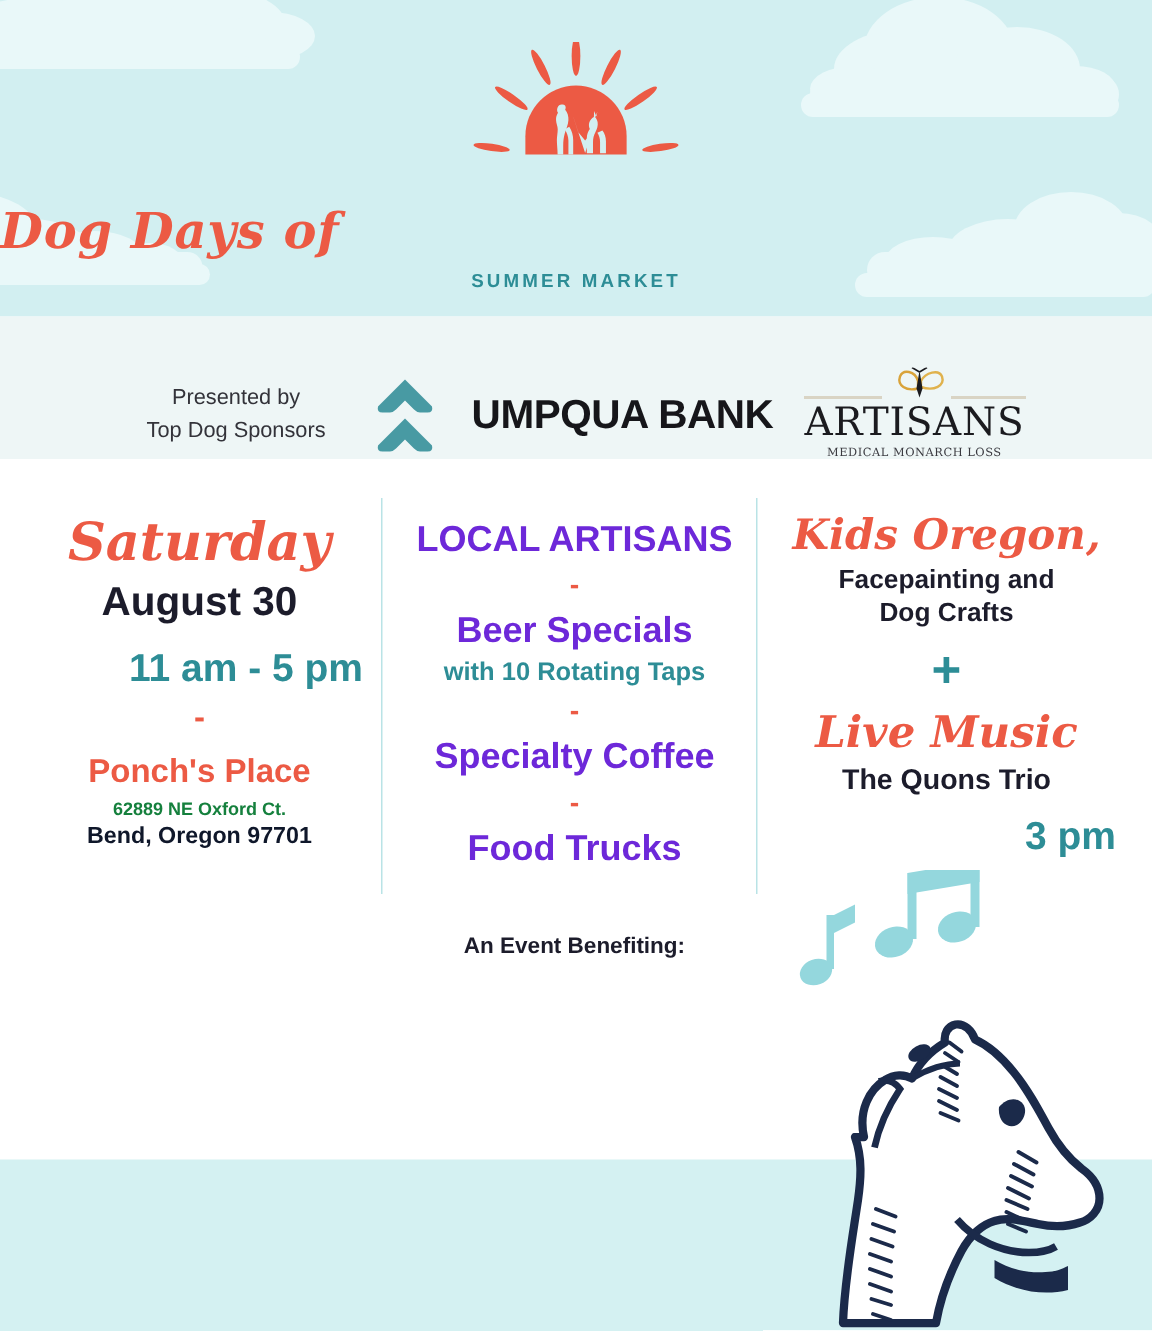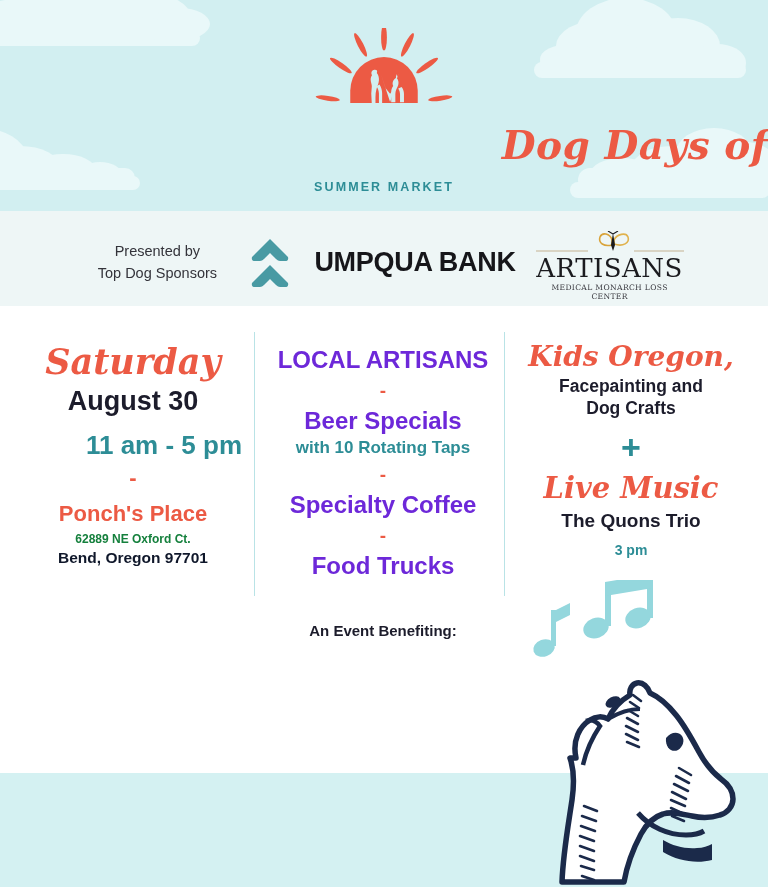--- a/index.html
+++ b/index.html
@@ -7,29 +7,29 @@
   #flyer{position:relative;width:768px;height:887px;overflow:hidden;background:#ffffff;}
 
   
   .sky{position:absolute;left:0;top:0;width:768px;height:211px;background:#d2eff1;overflow:hidden;}
   .cloud{position:absolute;background:#e9f8f9;border-radius:50%;}
   .cloudbase{position:absolute;background:#e9f8f9;border-radius:60px;}
 
   
   .logo-wrap{position:absolute;left:0;top:0;width:768px;height:211px;}
   .logo-sun{position:absolute;left:50%;top:28px;transform:translateX(-50%);width:140px;height:105px;}
-  .logo-script{position:absolute;left:0;right:0;top:122px;text-align:right;
+  .logo-script{position:absolute;left:0;right:0;top:134px;text-align:left;
       font-family:"DejaVu Serif", serif;font-style:italic;font-weight:bold;
-      font-size:39px;color:#ec5a44;letter-spacing:.5px;}
+      font-size:33px;color:#ec5a44;letter-spacing:.5px;}
   .logo-sub{position:absolute;left:0;right:0;top:180px;text-align:center;
       font-size:12.5px;font-weight:bold;color:#2d8d96;letter-spacing:2.1px;}
 
   
   .sponsor-band{position:absolute;left:0;top:211px;width:768px;height:95px;background:#eef6f6;}
-  .sponsor-inner{position:absolute;left:0;top:4px;width:768px;height:95px;
+  .sponsor-inner{position:absolute;left:0;top:18px;width:768px;height:95px;
       display:flex;align-items:center;justify-content:center;gap:18px;}
   .presented{font-size:14.5px;color:#33333a;line-height:1.45;text-align:center;width:150px;}
   .umpqua{display:flex;align-items:center;gap:24px;}
   .chev-stack{position:relative;width:40px;height:52px;}
   .umpqua-name{font-size:27px;font-weight:bold;color:#16161a;letter-spacing:-0.3px;
       font-family:"Liberation Sans", sans-serif;}
   .monarch{position:relative;width:152px;height:60px;}
   .monarch-name{position:absolute;left:0;right:0;top:20px;text-align:center;
       font-family:"DejaVu Serif", serif;font-size:26px;color:#1b1b1f;letter-spacing:.5px;}
   .monarch-sub{position:absolute;left:0;right:0;top:50px;text-align:center;
@@ -62,21 +62,21 @@
   .m-dash{font-size:19px;margin:7px 0 7px;line-height:1;}
   #m-benefit{font-size:15px;font-weight:bold;color:#1c1c2b;margin-top:42px;}
 
   
   #col-right{left:518px;top:36px;width:226px;}
   #r-kids{font-size:28px;line-height:1.05;}
   #r-face{font-size:17.5px;font-weight:bold;color:#1c1c2b;margin-top:5px;line-height:1.25;}
   #r-plus{font-size:34px;font-weight:bold;color:#2d8d96;margin-top:10px;line-height:1;}
   #r-live{font-size:29px;margin-top:10px;line-height:1;}
   #r-trio{font-size:19px;font-weight:bold;color:#1c1c2b;margin-top:7px;}
-  #r-time{font-size:14px;font-weight:bold;color:#2d8d96;margin-top:10px;}
+  #r-time{font-size:26px;font-weight:bold;color:#2d8d96;margin-top:10px;text-align:right;}
 
   
   .bottom-band{position:absolute;left:0;top:773px;width:768px;height:114px;background:#d4f1f2;}
 
   
   #dog-art{position:absolute;left:520px;top:578px;width:248px;height:309px;}
   #notes{position:absolute;left:530px;top:580px;width:130px;height:90px;}
 </style>
 </head>
 <body>

